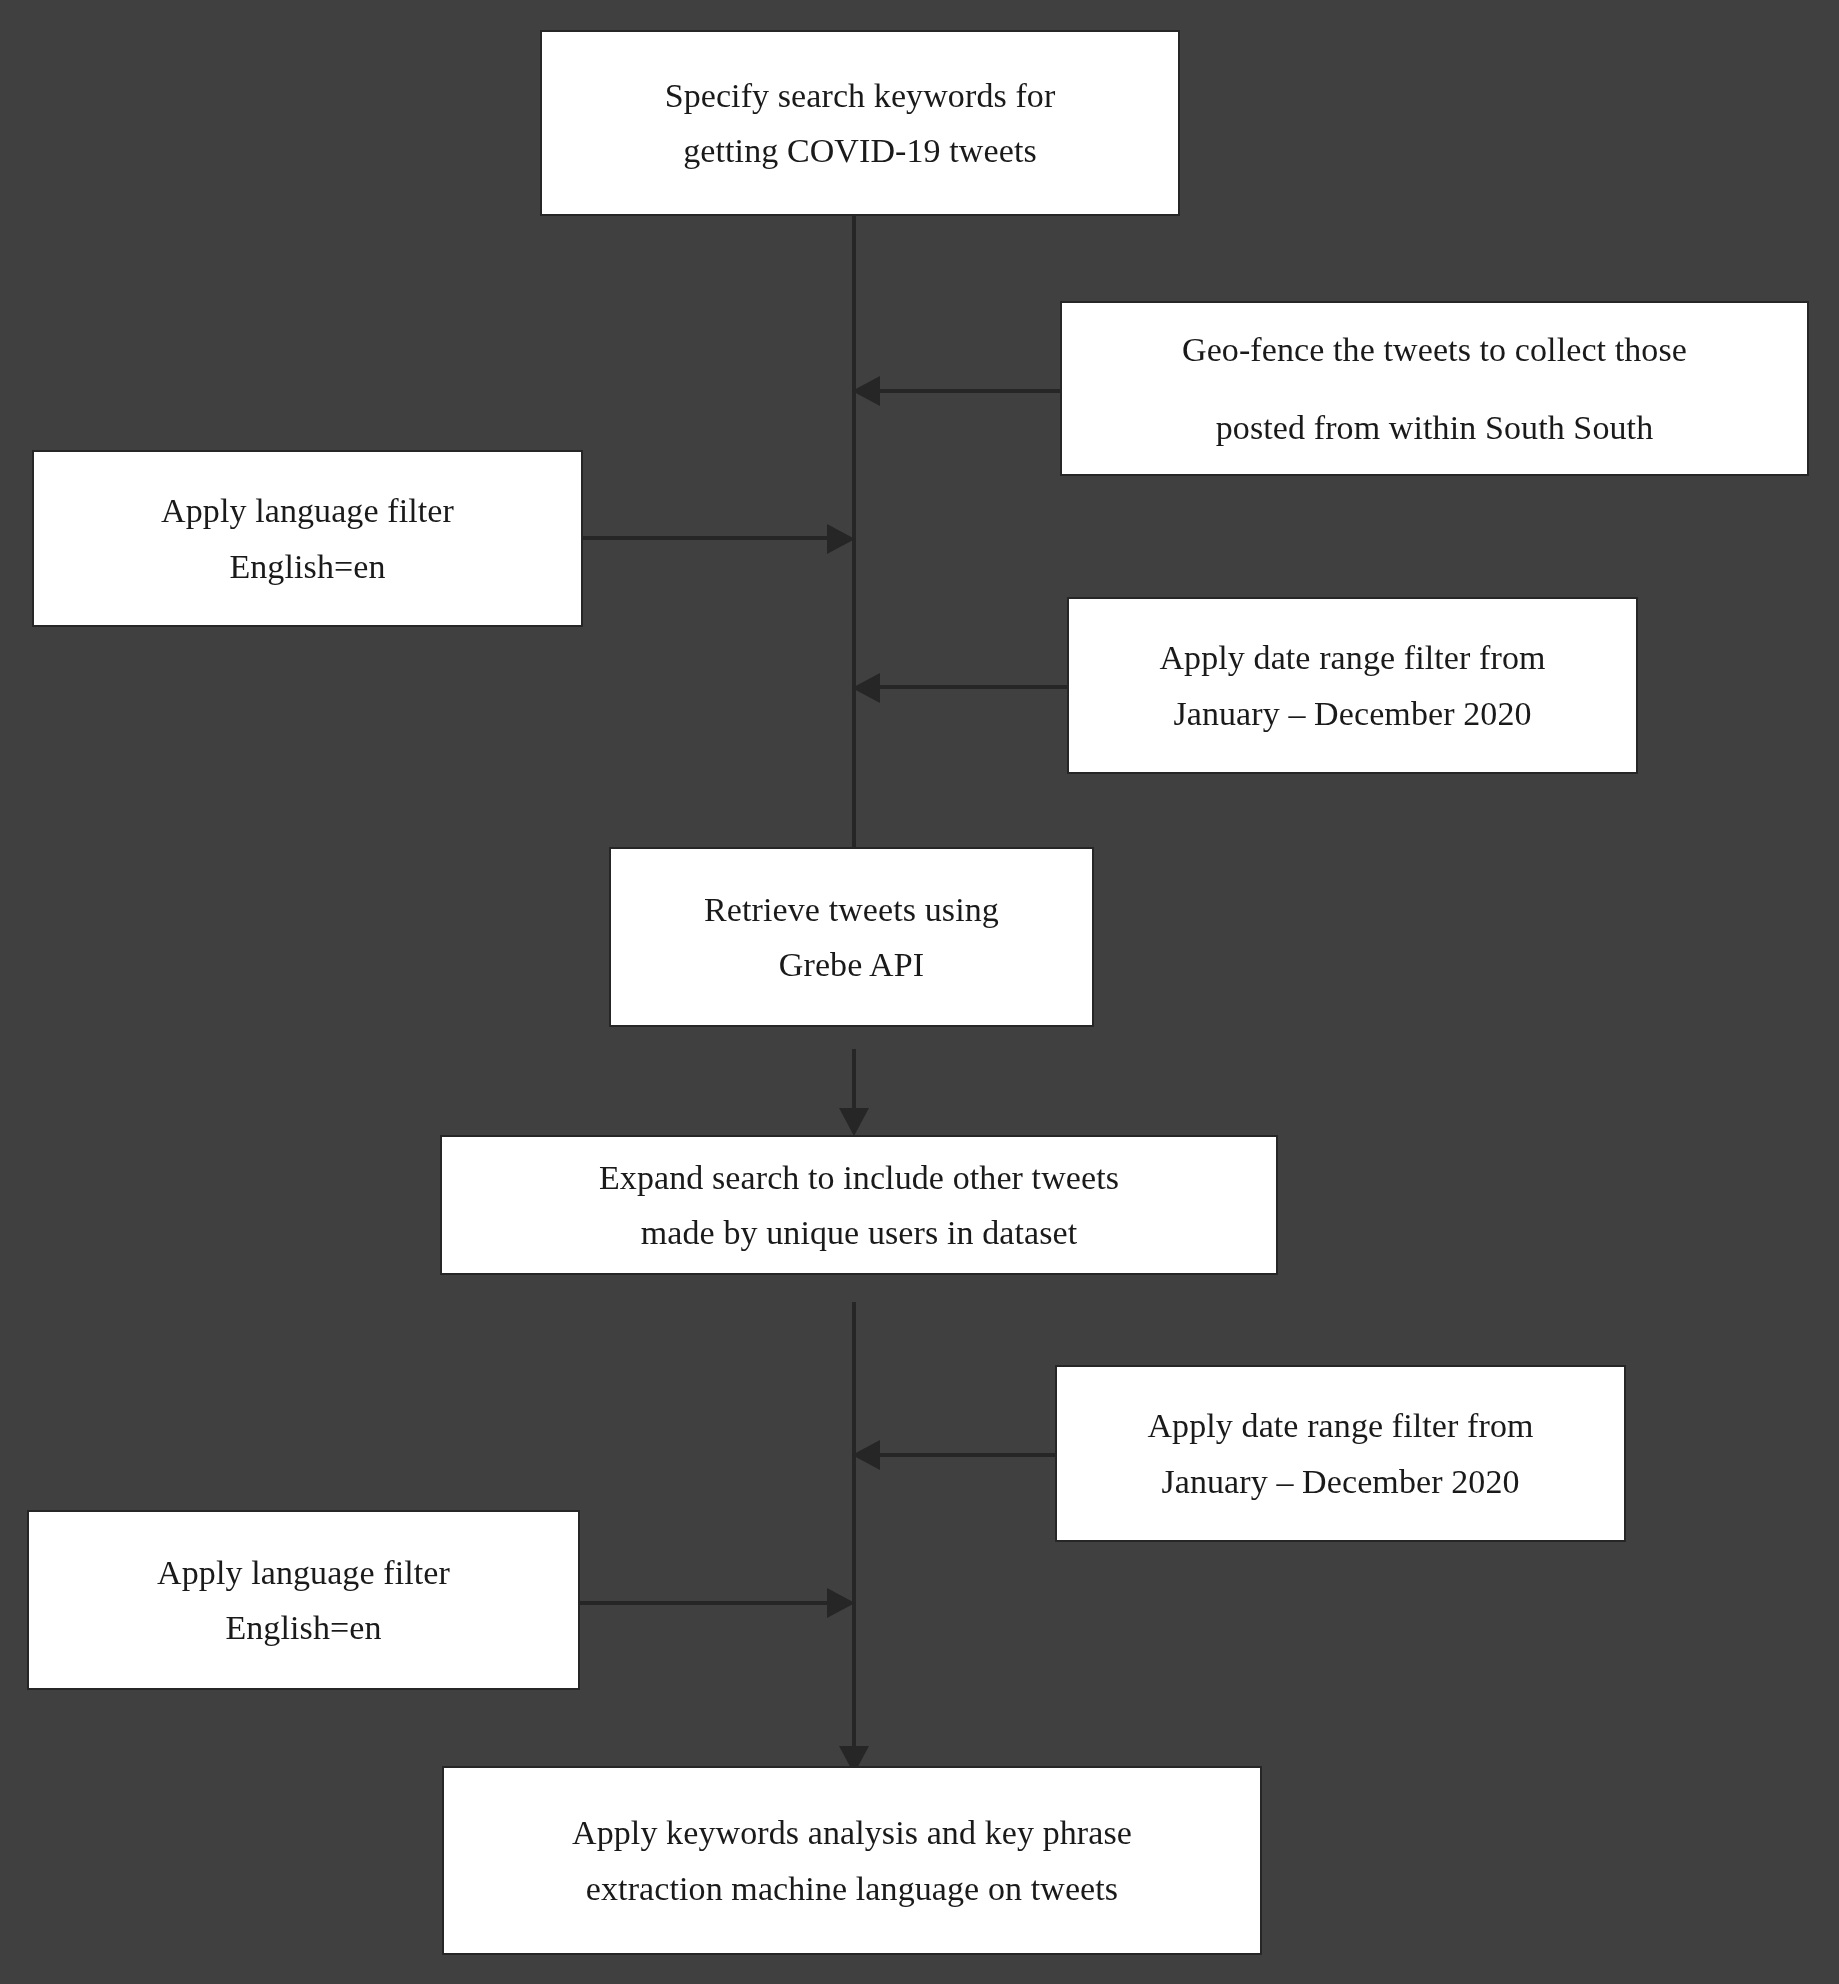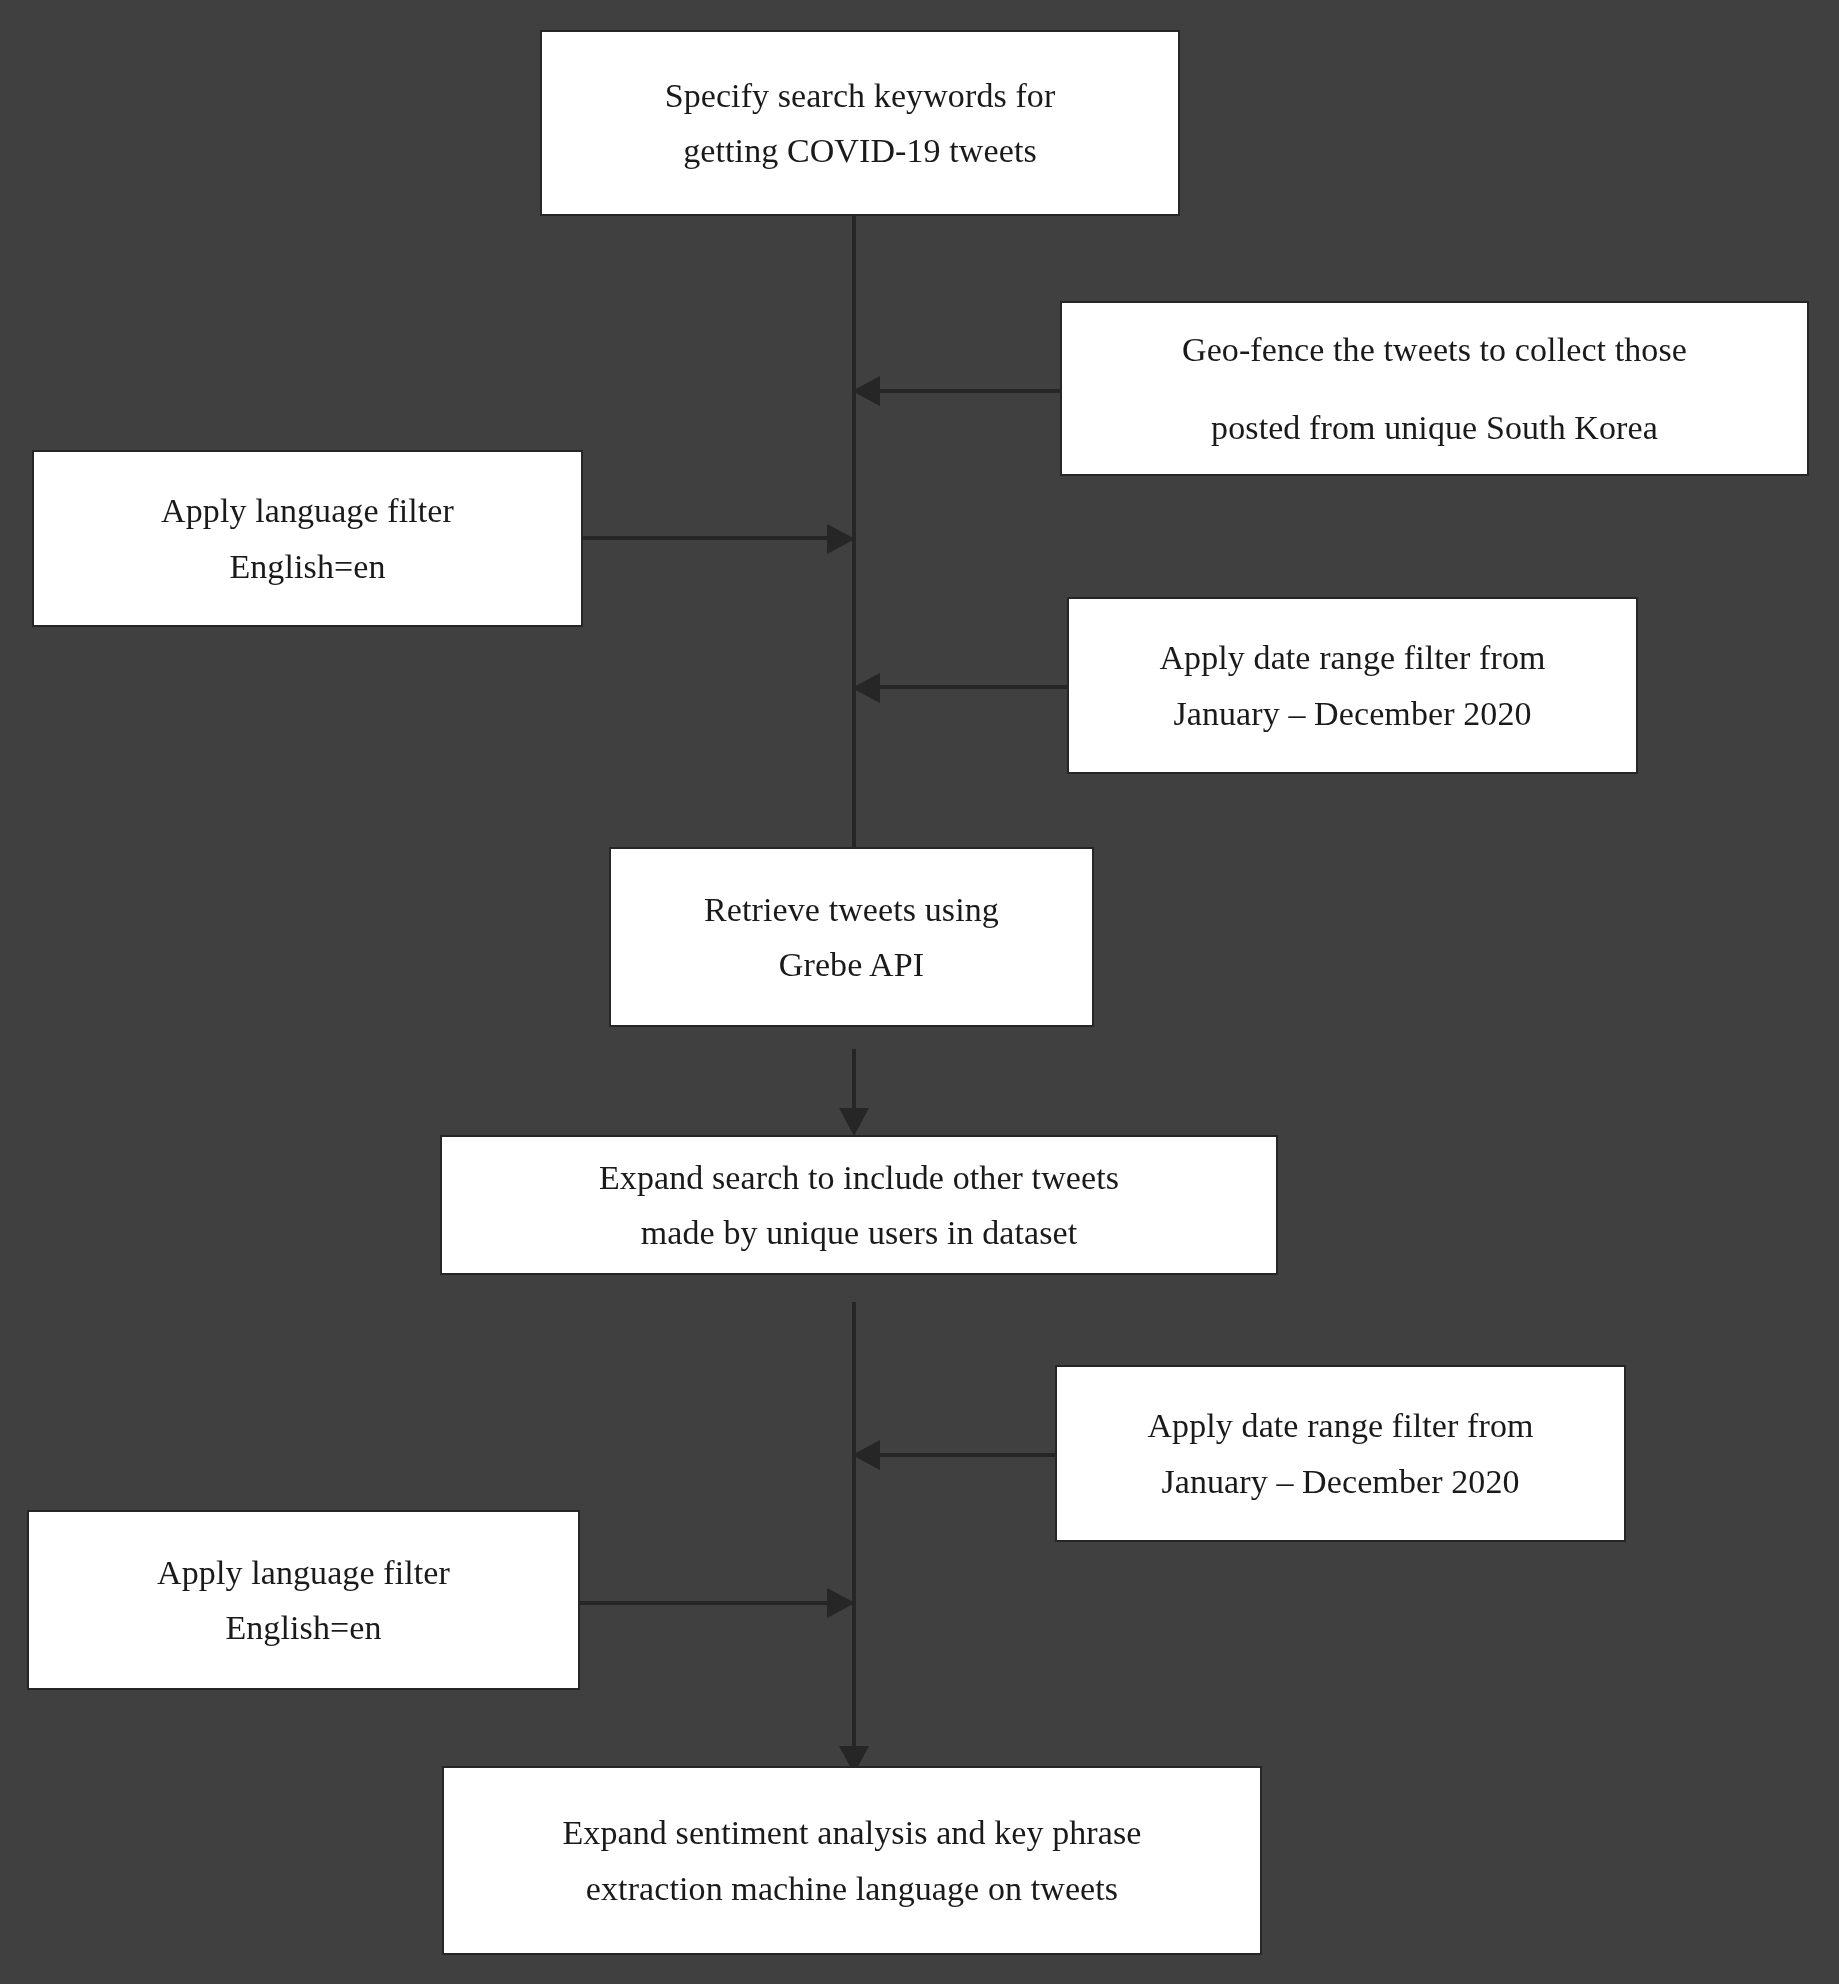--- a/index.html
+++ b/index.html
@@ -93,21 +93,21 @@
   <div class="edge edge-h" style="left:577px; top:1601px; width:252px;"></div>
   <div class="arrow arrow-right" style="left:827px; top:1588px;"></div>
 
   <div class="node" style="left:540px; top:30px; width:640px; height:186px;">
     <span class="ln">Specify search keywords for</span>
     <span class="ln">getting COVID-19 tweets</span>
   </div>
 
   <div class="node" style="left:1060px; top:301px; width:749px; height:175px;gap:23px;">
     <span class="ln">Geo-fence the tweets to collect those</span>
-    <span class="ln">posted from unique South Korea</span>
+    <span class="ln">posted from within South South</span>
   </div>
 
   <div class="node" style="left:32px; top:450px; width:551px; height:177px;">
     <span class="ln">Apply language filter</span>
     <span class="ln">English=en</span>
   </div>
 
   <div class="node" style="left:1067px; top:597px; width:571px; height:177px;">
     <span class="ln">Apply date range filter from</span>
     <span class="ln">January – December 2020</span>
@@ -127,18 +127,18 @@
     <span class="ln">Apply date range filter from</span>
     <span class="ln">January – December 2020</span>
   </div>
 
   <div class="node" style="left:27px; top:1510px; width:553px; height:180px;">
     <span class="ln">Apply language filter</span>
     <span class="ln">English=en</span>
   </div>
 
   <div class="node" style="left:442px; top:1766px; width:820px; height:189px;">
-    <span class="ln">Expand sentiment analysis and key phrase</span>
+    <span class="ln">Apply keywords analysis and key phrase</span>
     <span class="ln">extraction machine language on tweets</span>
   </div>
 
 </div>
 
 
 </body></html>

